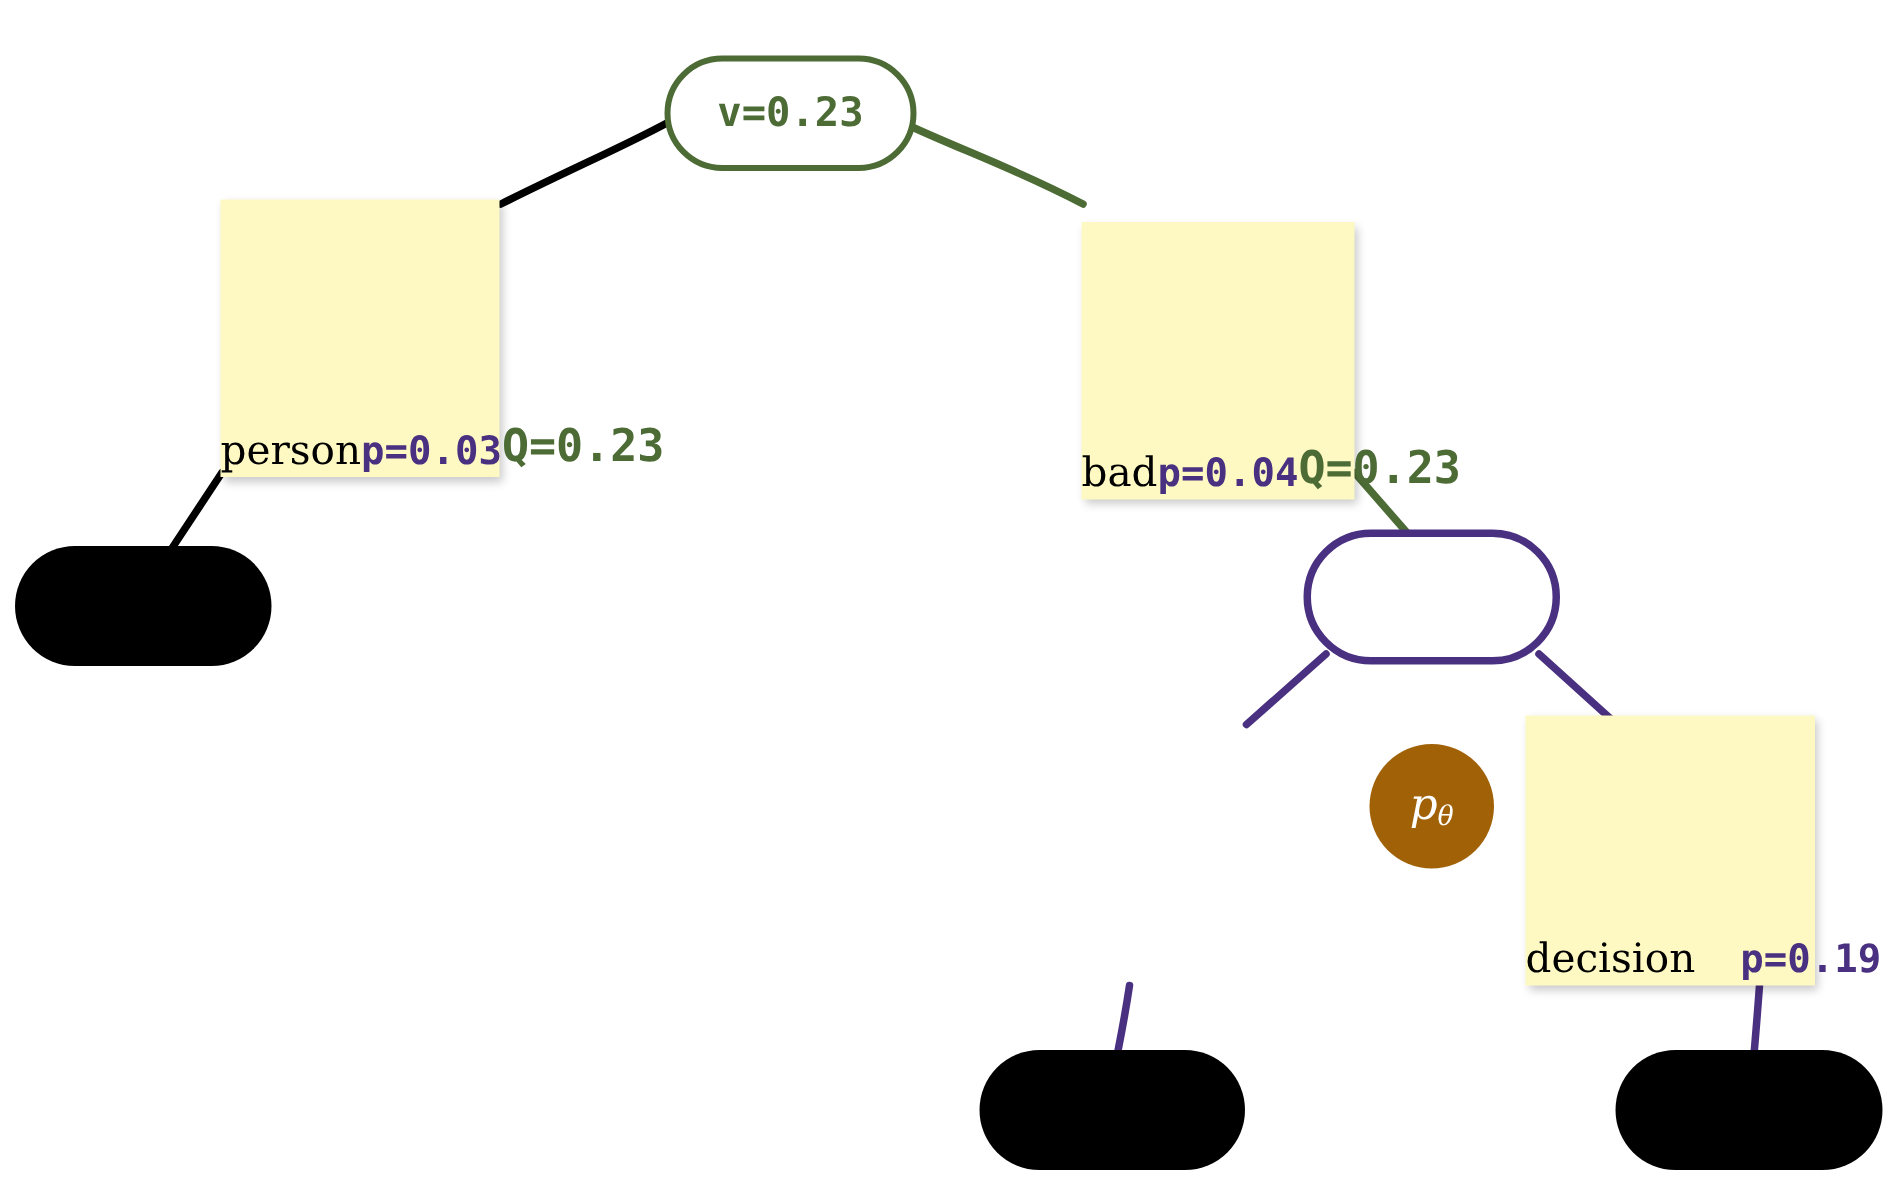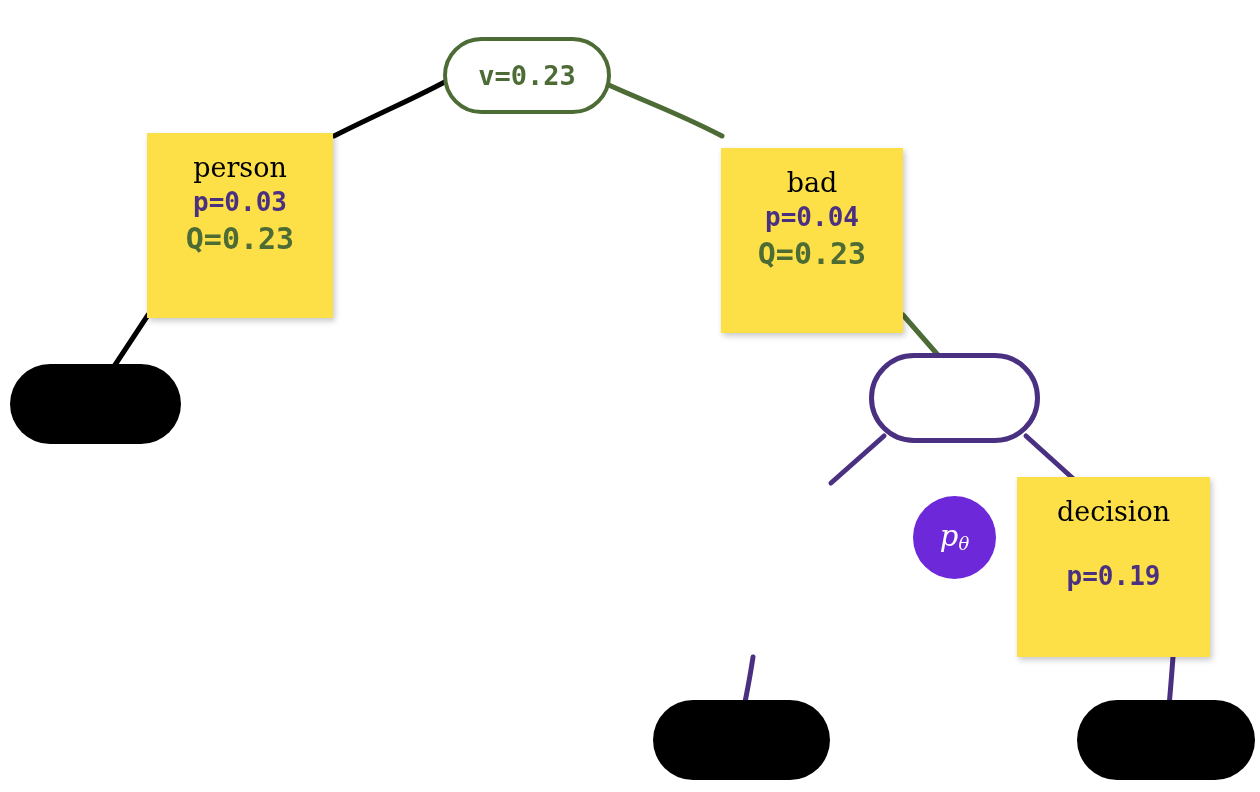--- a/index.html
+++ b/index.html
@@ -10,23 +10,23 @@
   #stage{position:absolute;left:0;top:0;width:1260px;height:792px;}
 
   
   #edges{position:absolute;left:0;top:0;width:1260px;height:792px;}
 
   
   .node{position:absolute;box-sizing:border-box;}
 
   
   .card{
-    background:#fde047;
+    background:#fef9c3;
     box-shadow:2px 3px 6px rgba(0,0,0,0.22);
-    display:flex;flex-direction:column;align-items:center;
+    display:flex;flex-direction:row;align-items:flex-end;
     padding-top:18px;
     z-index:5;
   }
   .card .word{
     font-family:"DejaVu Serif", serif;
     font-size:27px;line-height:1.25;color:#000000;
     letter-spacing:0px;
   }
   .card .pval{
     font-family:"DejaVu Sans Mono", monospace;
@@ -56,21 +56,21 @@
     background:#000000;border:none;
   }
   .stadium .vlabel{
     font-family:"DejaVu Sans Mono", monospace;
     font-weight:bold;font-size:27px;color:#4c6b35;
     letter-spacing:0px;
   }
 
   
   .badge{
-    background:#6d28d9;border-radius:50%;
+    background:#a16207;border-radius:50%;
     display:flex;align-items:center;justify-content:center;
     z-index:7;
   }
   .badge .ptheta{
     color:#ffffff;
     font-family:"DejaVu Serif", serif;
     font-style:italic;
     font-size:29px;
     line-height:1;
     white-space:nowrap;

